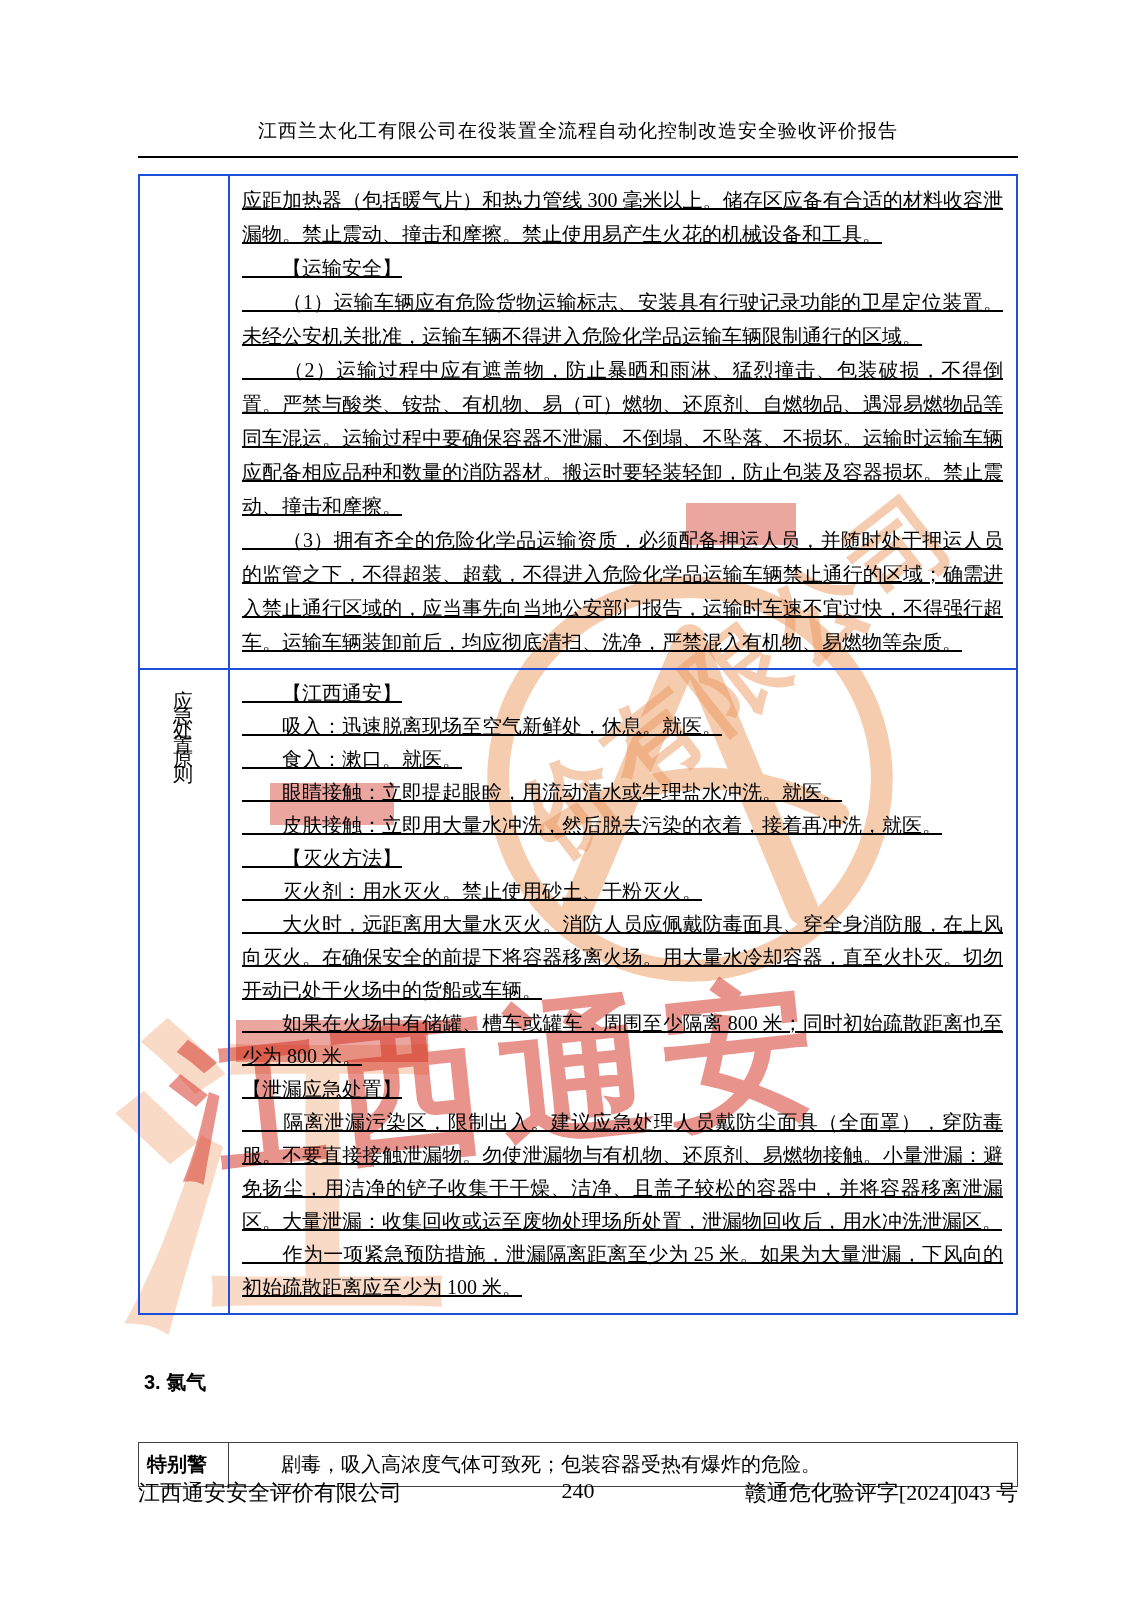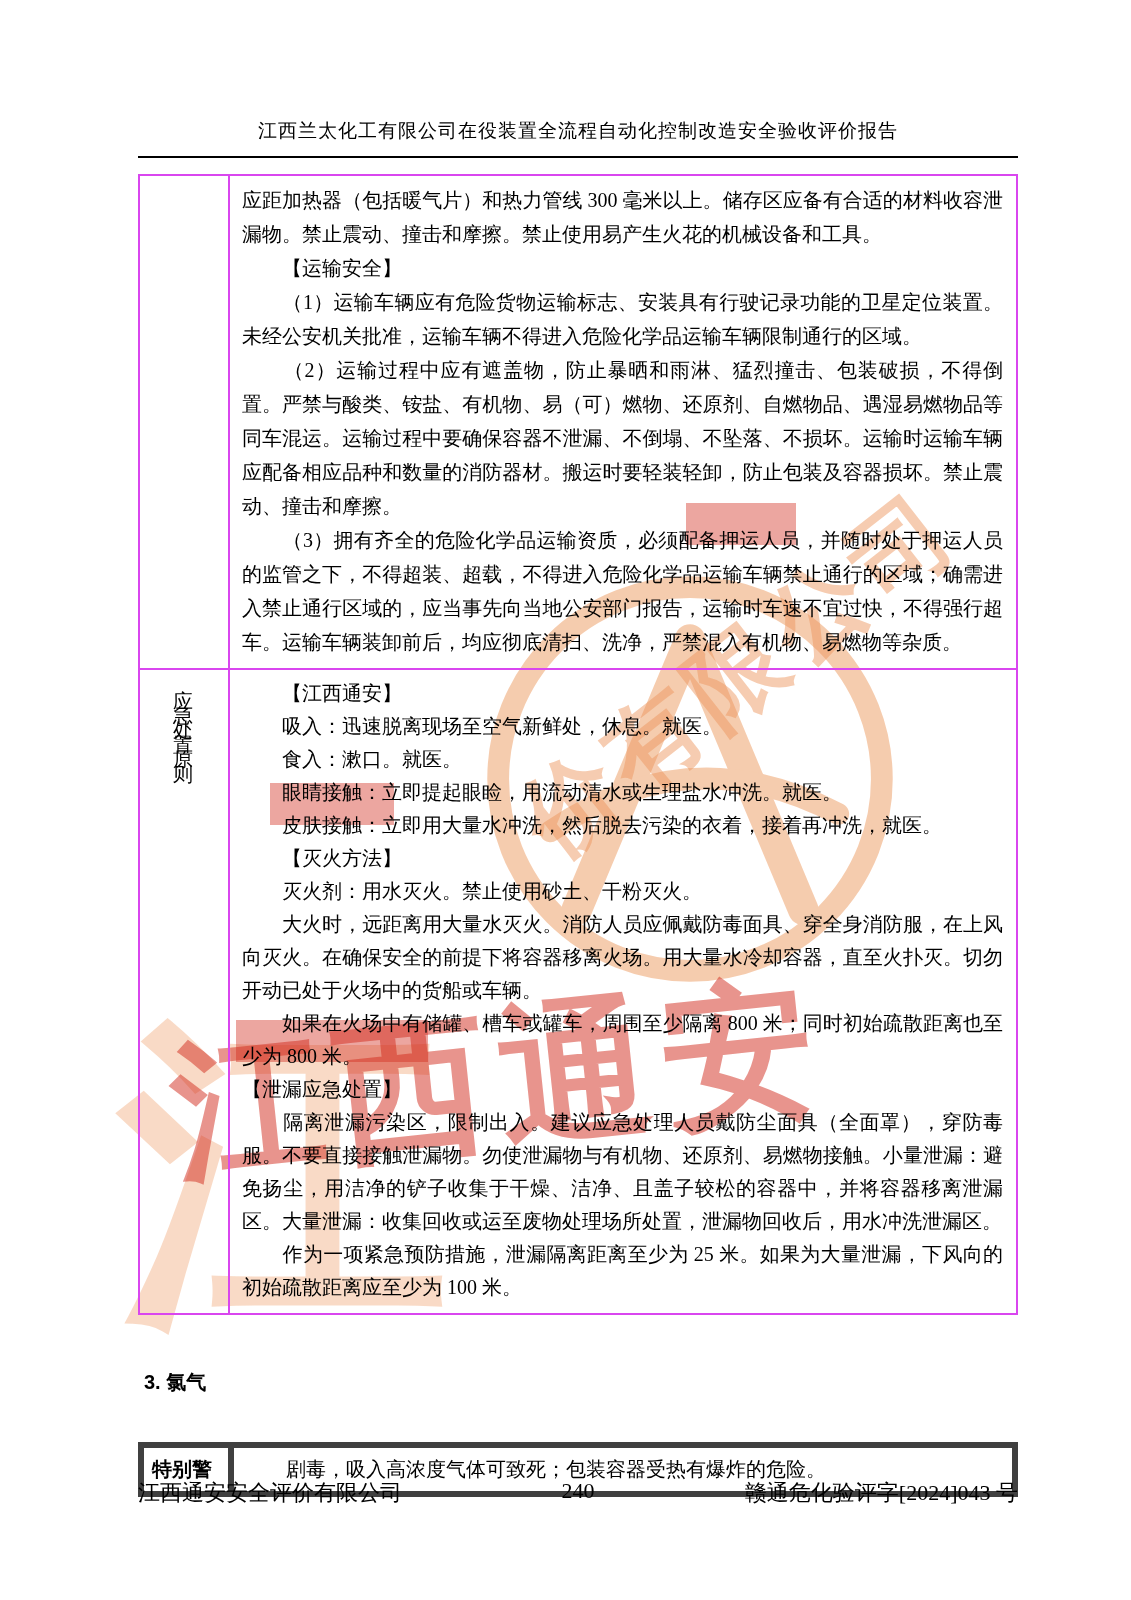--- a/index.html
+++ b/index.html
@@ -50,21 +50,21 @@
 
   .doc-header { padding-top: 118px; border-bottom: 2px solid #000; padding-bottom: 12px; }
   .doc-header .title {
     text-align: center; font-size: 19px; letter-spacing: 1px;
   }
 
   table.main-table {
     width: 100%; border-collapse: collapse; margin-top: 16px;
     font-size: 20px; table-layout: fixed;
   }
-  table.main-table td { border: 2px solid #d946ef; vertical-align: top; }
+  table.main-table td { border: 2px solid #1d4ed8; vertical-align: top; text-decoration: underline; }
   td.label-cell { width: 90px; text-align: center; vertical-align: middle; padding: 4px 2px; }
   td.content-cell { padding: 7px 13px 9px 12px; text-align: justify; }
   tr.row1 .content-cell p { margin: 0; line-height: 34px; }
   tr.row2 .content-cell p { margin: 0; line-height: 33px; }
   .vertical-label {
     display: inline-block;
     writing-mode: vertical-rl;
     letter-spacing: 15px;
     font-size: 20px;
   }
@@ -72,21 +72,21 @@
   .section-heading {
     font-family: "Liberation Sans", "DejaVu Sans", sans-serif;
     font-size: 20px; font-weight: bold;
     margin: 54px 0 46px 6px;
   }
 
   table.warning-table {
     width: 100%; border-collapse: collapse;
     font-size: 20px; table-layout: fixed;
   }
-  table.warning-table td { border: 6px solid #404040; }
+  table.warning-table td { border: 1px solid #404040; }
   td.warn-label {
     width: 90px; padding: 8px 4px 8px 8px;
     font-family: "Liberation Sans", "DejaVu Sans", sans-serif;
     font-weight: bold; vertical-align: top;
   }
   td.warn-text { padding: 0 12px; text-align: justify; line-height: 33px; }
 
   .page-footer {
     position: absolute; left: 138px; right: 113px; top: 1478px;
     display: flex; justify-content: space-between; align-items: baseline;

